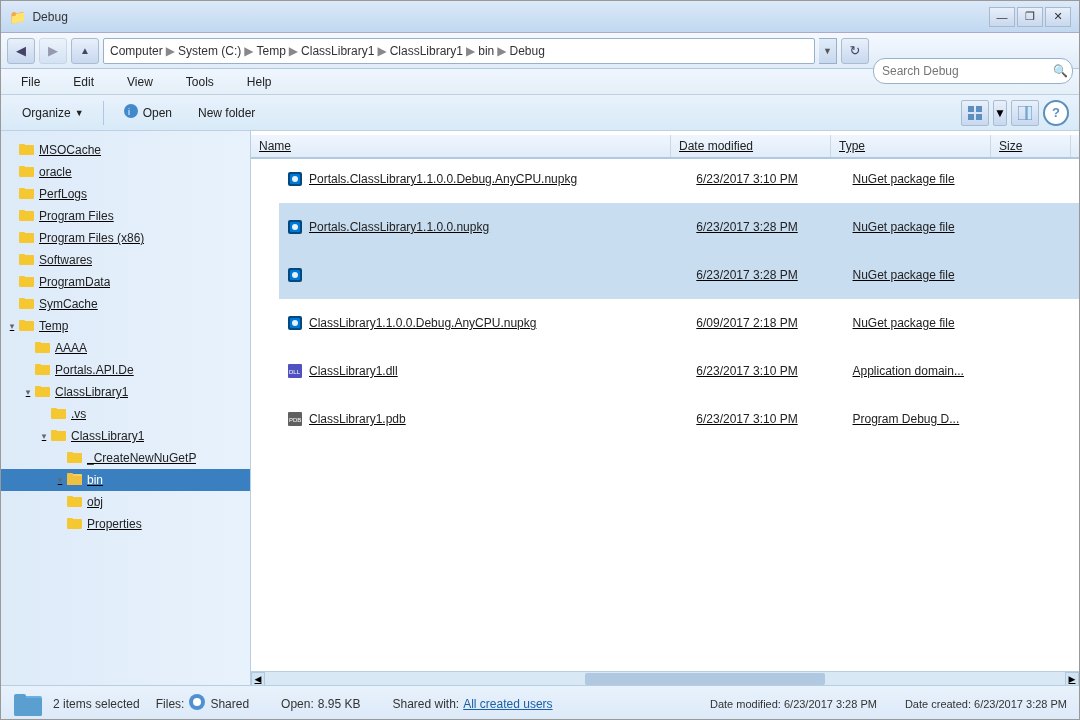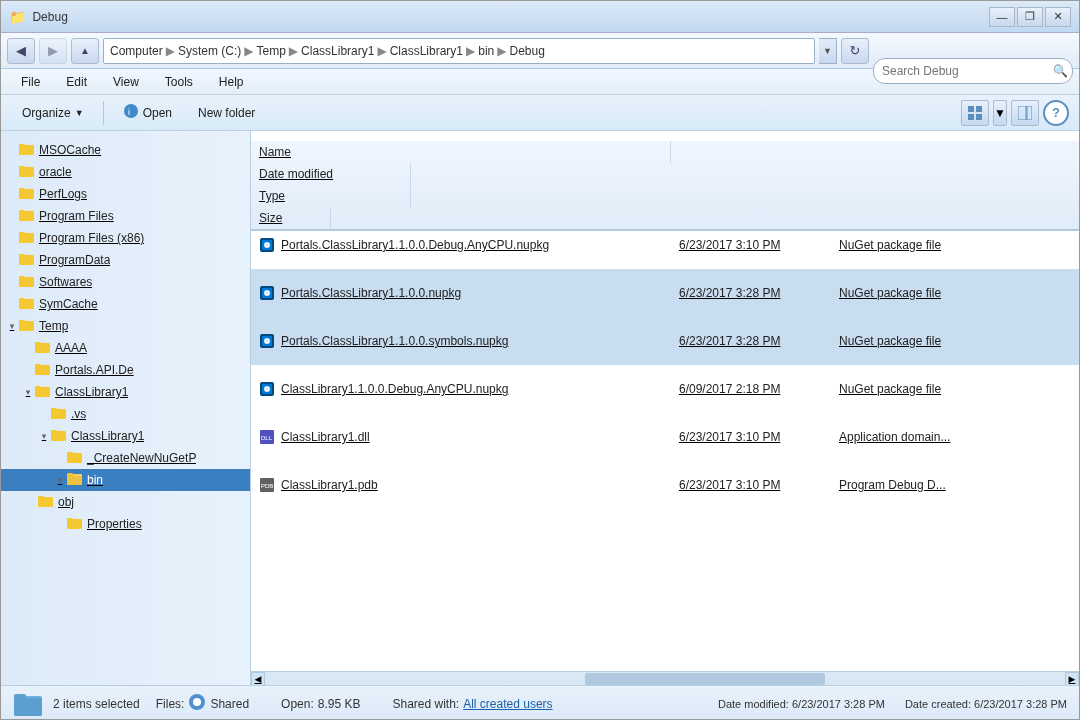--- a/index.html
+++ b/index.html
@@ -108,21 +108,21 @@
       flex: 1;
     }
 
     
     .menu-bar {
       background: linear-gradient(to bottom, #f0f6ff, #e4eff8);
       height: 26px;
       display: flex;
       align-items: center;
       padding: 0 10px;
-      gap: 6px;
+      gap: 13px;
       border-bottom: 1px solid #c0d0e0;
     }
     .menu-item {
       padding: 2px 10px;
       cursor: pointer;
       font-size: 12px; color: #222;
       border-radius: 3px;
     }
 
     
@@ -206,23 +206,22 @@
       overflow-y: auto;
       overflow-x: auto;
       display: flex;
       flex-direction: column;
     }
     .col-headers {
       display: flex;
       background: linear-gradient(to bottom, #f0f6ff, #e0ecf8);
       border-bottom: 2px solid #b0c8e0;
       padding: 0;
-      position: sticky; top: 10px;
+      position: sticky; top: 4px;
       min-width: 780px;
-      flex-direction: column;
     }
     .col-header {
       padding: 4px 8px;
       font-size: 12px; color: #222;
       font-weight: normal;
       cursor: pointer;
       border-right: 1px solid #c8d8e8;
       white-space: nowrap;
       user-select: none;
     }
@@ -232,20 +231,21 @@
     .col-size { width: 80px; }
 
     .file-rows { flex: 1; min-width: 780px; }
     .file-row {
       display: flex;
       align-items: center;
       padding: 14px 0;
       cursor: pointer;
       font-size: 12px; color: #222;
       min-height: 24px;
+      margin-left: 28px;
     }
     .file-row.selected { background: #c8ddf0; }
     .file-cell {
       padding: 2px 8px;
       white-space: nowrap;
       overflow: hidden;
       text-overflow: ellipsis;
     }
     .file-cell.name { width: 420px; display: flex; align-items: center; gap: 6px; }
     .file-cell.date { width: 160px; }
@@ -441,29 +441,29 @@
               <rect x="0" y="2" width="6" height="4" rx="1" fill="#f5c832"></rect>
             </svg></span>
           <span style="overflow: hidden; text-overflow: ellipsis;">Program Files (x86)</span>
         </div>
         <div class="tree-item" style="padding-left: 4px;">
           <span class="expand-arrow"></span>
           <span style="margin-right: 4px; flex-shrink: 0;"><svg width="16" height="14" viewBox="0 0 16 14">
               <rect x="0" y="3" width="15" height="10" rx="1" fill="#f5c832"></rect>
               <rect x="0" y="2" width="6" height="4" rx="1" fill="#f5c832"></rect>
             </svg></span>
+          <span style="overflow: hidden; text-overflow: ellipsis;">Softwares</span>
+        </div>
+        <div class="tree-item" style="padding-left: 4px;">
+          <span class="expand-arrow"></span>
+          <span style="margin-right: 4px; flex-shrink: 0;"><svg width="16" height="14" viewBox="0 0 16 14">
+              <rect x="0" y="3" width="15" height="10" rx="1" fill="#f5c832"></rect>
+              <rect x="0" y="2" width="6" height="4" rx="1" fill="#f5c832"></rect>
+            </svg></span>
           <span style="overflow: hidden; text-overflow: ellipsis;">ProgramData</span>
-        </div>
-        <div class="tree-item" style="padding-left: 4px;">
-          <span class="expand-arrow"></span>
-          <span style="margin-right: 4px; flex-shrink: 0;"><svg width="16" height="14" viewBox="0 0 16 14">
-              <rect x="0" y="3" width="15" height="10" rx="1" fill="#f5c832"></rect>
-              <rect x="0" y="2" width="6" height="4" rx="1" fill="#f5c832"></rect>
-            </svg></span>
-          <span style="overflow: hidden; text-overflow: ellipsis;">Softwares</span>
         </div>
         <div class="tree-item" style="padding-left: 4px;">
           <span class="expand-arrow"></span>
           <span style="margin-right: 4px; flex-shrink: 0;"><svg width="16" height="14" viewBox="0 0 16 14">
               <rect x="0" y="3" width="15" height="10" rx="1" fill="#f5c832"></rect>
               <rect x="0" y="2" width="6" height="4" rx="1" fill="#f5c832"></rect>
             </svg></span>
           <span style="overflow: hidden; text-overflow: ellipsis;">SymCache</span>
         </div>
         <div class="tree-item" style="padding-left: 4px;">
@@ -524,21 +524,21 @@
         </div>
         <div class="tree-item active" style="padding-left: 52px;">
           <span class="expand-arrow">▾</span>
           <span style="margin-right: 4px; flex-shrink: 0;"><svg width="16" height="14" viewBox="0 0 16 14">
               <rect x="0" y="2" width="15" height="11" rx="1" fill="#f5d060"></rect>
               <rect x="0" y="4" width="15" height="9" rx="1" fill="#f0c040"></rect>
               <rect x="0" y="1" width="6" height="4" rx="1" fill="#f0c040"></rect>
             </svg></span>
           <span style="overflow: hidden; text-overflow: ellipsis;">bin</span>
         </div>
-        <div class="tree-item" style="padding-left: 23px;">
+        <div class="tree-item" style="padding-left: 52px;">
           <span class="expand-arrow"></span>
           <span style="margin-right: 4px; flex-shrink: 0;"><svg width="16" height="14" viewBox="0 0 16 14">
               <rect x="0" y="3" width="15" height="10" rx="1" fill="#f5c832"></rect>
               <rect x="0" y="2" width="6" height="4" rx="1" fill="#f5c832"></rect>
             </svg></span>
           <span style="overflow: hidden; text-overflow: ellipsis;">obj</span>
         </div>
         <div class="tree-item" style="padding-left: 52px;">
           <span class="expand-arrow"></span>
           <span style="margin-right: 4px; flex-shrink: 0;"><svg width="16" height="14" viewBox="0 0 16 14">
@@ -592,21 +592,20 @@
         </div>
         <div class="file-row selected">
           <div class="file-cell name">
             <div class="file-icon">
               <svg width="16" height="16" viewBox="0 0 16 16">
       <rect x="1" y="1" width="14" height="14" rx="2" fill="#004880"></rect>
       <rect x="3" y="3" width="10" height="10" rx="1" fill="#0078d4"></rect>
       <circle cx="8" cy="8" r="3" fill="white" opacity="0.9"></circle>
     </svg>
             </div>
-            <span>Portals.ClassLibrary1.1.0.0.symbols.nupkg</span>
           </div>
           <div class="file-cell date">6/23/2017 3:28 PM</div>
           <div class="file-cell type">NuGet package file</div>
           <div class="file-cell size"></div>
         </div>
         <div class="file-row">
           <div class="file-cell name">
             <div class="file-icon">
               <svg width="16" height="16" viewBox="0 0 16 16">
       <rect x="1" y="1" width="14" height="14" rx="2" fill="#004880"></rect>
@@ -684,21 +683,21 @@
   <div class="status-section">
     <span>Open:</span>
     <span>8.95 KB</span>
   </div>
 
   <div class="status-section">
     <span>Shared with:</span>
     <span class="status-link">All created users</span>
   </div>
 
-  <div style="margin-left:auto; display:flex; gap:20px; font-size:11px;">
+  <div style="margin-left:auto; display:flex; gap:28px; font-size:11px;">
     <div>
       <span>Date modified:</span>
       <span>6/23/2017 3:28 PM</span>
     </div>
     <div>
       <span>Date created:</span>
       <span>6/23/2017 3:28 PM</span>
     </div>
   </div>
 </div>

